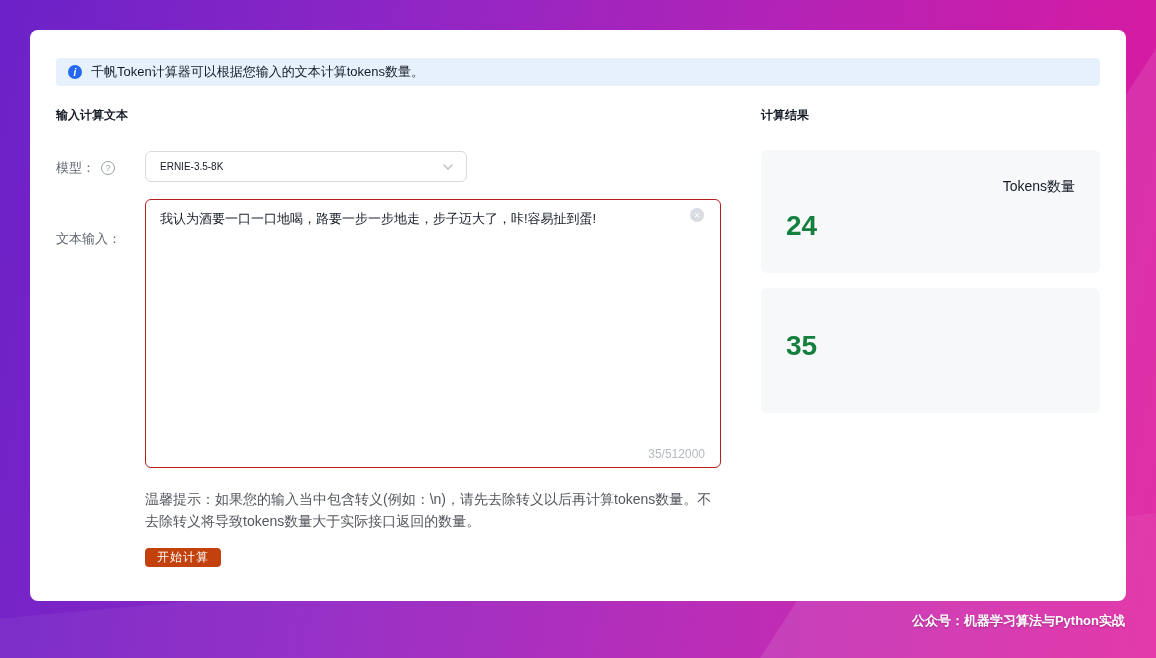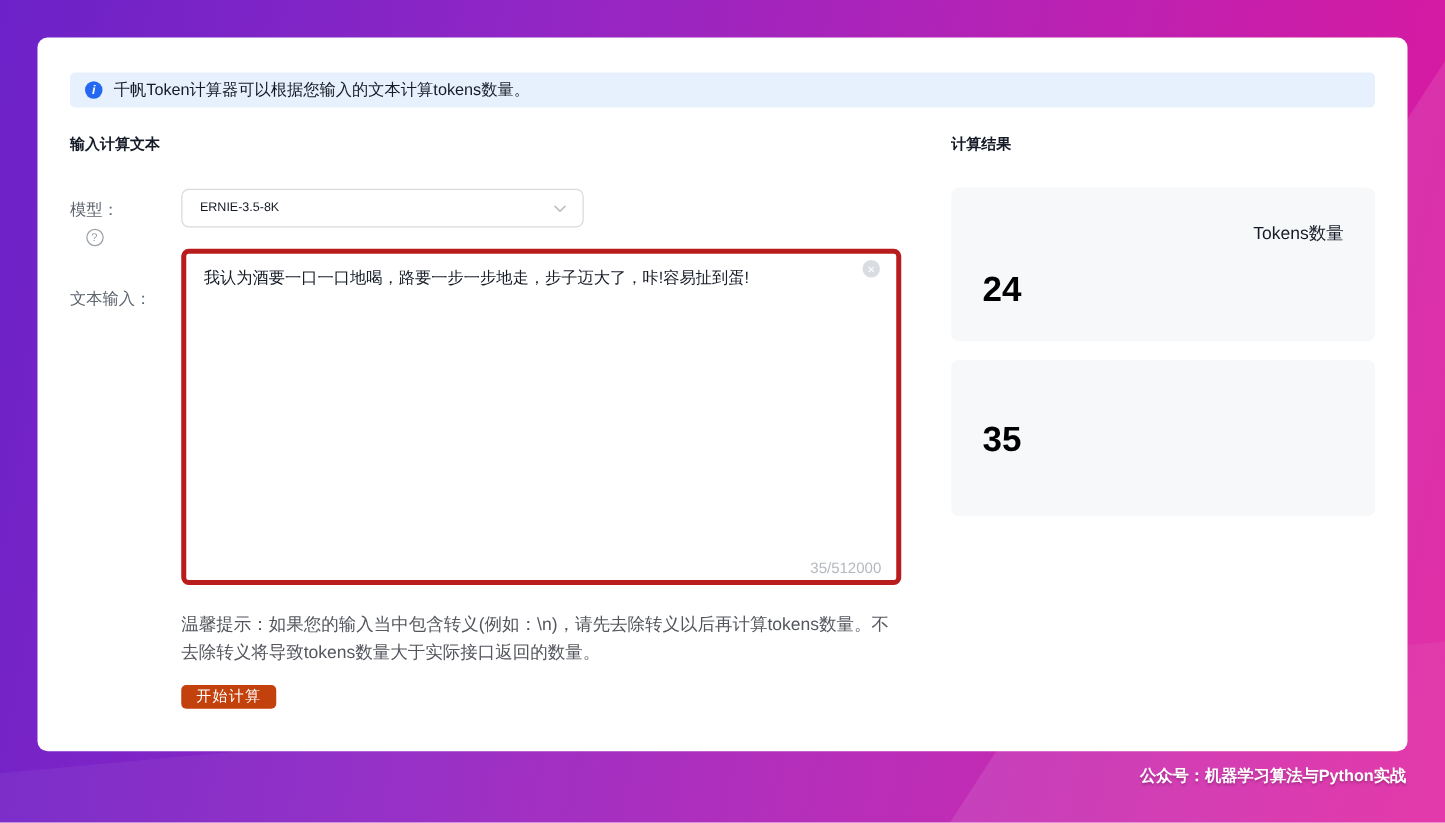--- a/index.html
+++ b/index.html
@@ -68,21 +68,21 @@
     font-size: 10px; color: #151b26;
     cursor: pointer;
   }
   .chevron-down { width: 12px; height: 12px; flex: 0 0 auto; }
   .textarea-wrap {
     position: absolute; left: 115px; top: 169px;
     width: 576px; height: 269px;
   }
   .textarea-wrap textarea {
     width: 100%; height: 100%;
-    border: 4px solid #b91c1c; border-radius: 6px;
+    border: 1px solid #b91c1c; border-radius: 6px;
     padding: 9px 30px 24px 14px;
     font-family: "Liberation Sans", "DejaVu Sans", sans-serif;
     font-size: 13px; line-height: 20px; color: #151b26;
     resize: none; outline: none; background: #ffffff;
   }
   .clear-icon {
     position: absolute; right: 17px; top: 9px;
     width: 14px; height: 14px; border-radius: 50%;
     background: #d9dce1; color: #ffffff;
     font-size: 8px;
@@ -111,21 +111,21 @@
   }
   .result-card {
     position: absolute; left: 731px;
     width: 339px; border-radius: 6px;
     background: #f7f8fa;
     padding: 28px 25px;
   }
   .result-card.first  { top: 120px; height: 123px; }
   .result-card.second { top: 258px; height: 125px; }
   .result-label { font-size: 14px; color: #151b26; text-align: right; }
-  .result-value { font-size: 28px; font-weight: bold; color: #000000; margin-top: 20px; }
+  .result-value { font-size: 28px; font-weight: bold; color: #15803d; margin-top: 14px; }
   .watermark {
     position: absolute; right: 31px; top: 612px;
     font-size: 13px; font-weight: bold; color: #ffffff;
     text-shadow: 0 1px 2px rgba(0,0,0,0.25);
   }
 </style>
 </head>
 <body>
 
 <div class="bg-shape1"></div>
@@ -134,21 +134,21 @@
 <div class="card">
 
   <div class="banner">
     <span class="info-icon">i</span>
     <span>千帆Token计算器可以根据您输入的文本计算tokens数量。</span>
   </div>
 
   <div class="section-title left">输入计算文本</div>
   <div class="section-title right">计算结果</div>
 
-  <div class="form-label" style="top:129px;flex-direction:column;">
+  <div class="form-label" style="top:129px;">
     <span>模型：</span>
     <span class="help-icon">?</span>
   </div>
 
   <div class="select-box">
     <span>ERNIE-3.5-8K</span>
     <svg class="chevron-down" viewBox="0 0 12 12">
       <polyline points="2,4 6,8 10,4" fill="none" stroke="#b8babf" stroke-width="1.3" stroke-linecap="round" stroke-linejoin="round"></polyline>
     </svg>
   </div>

